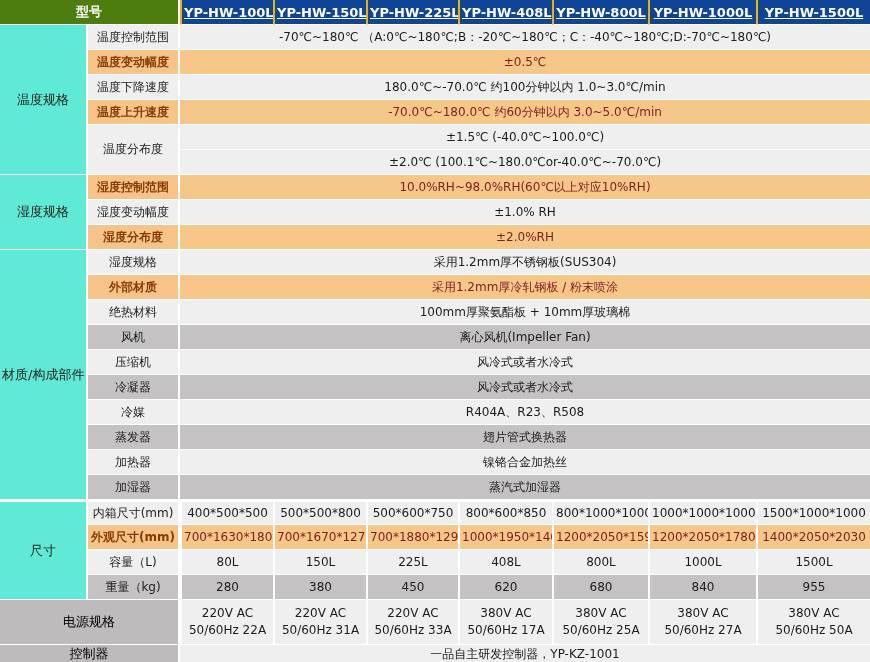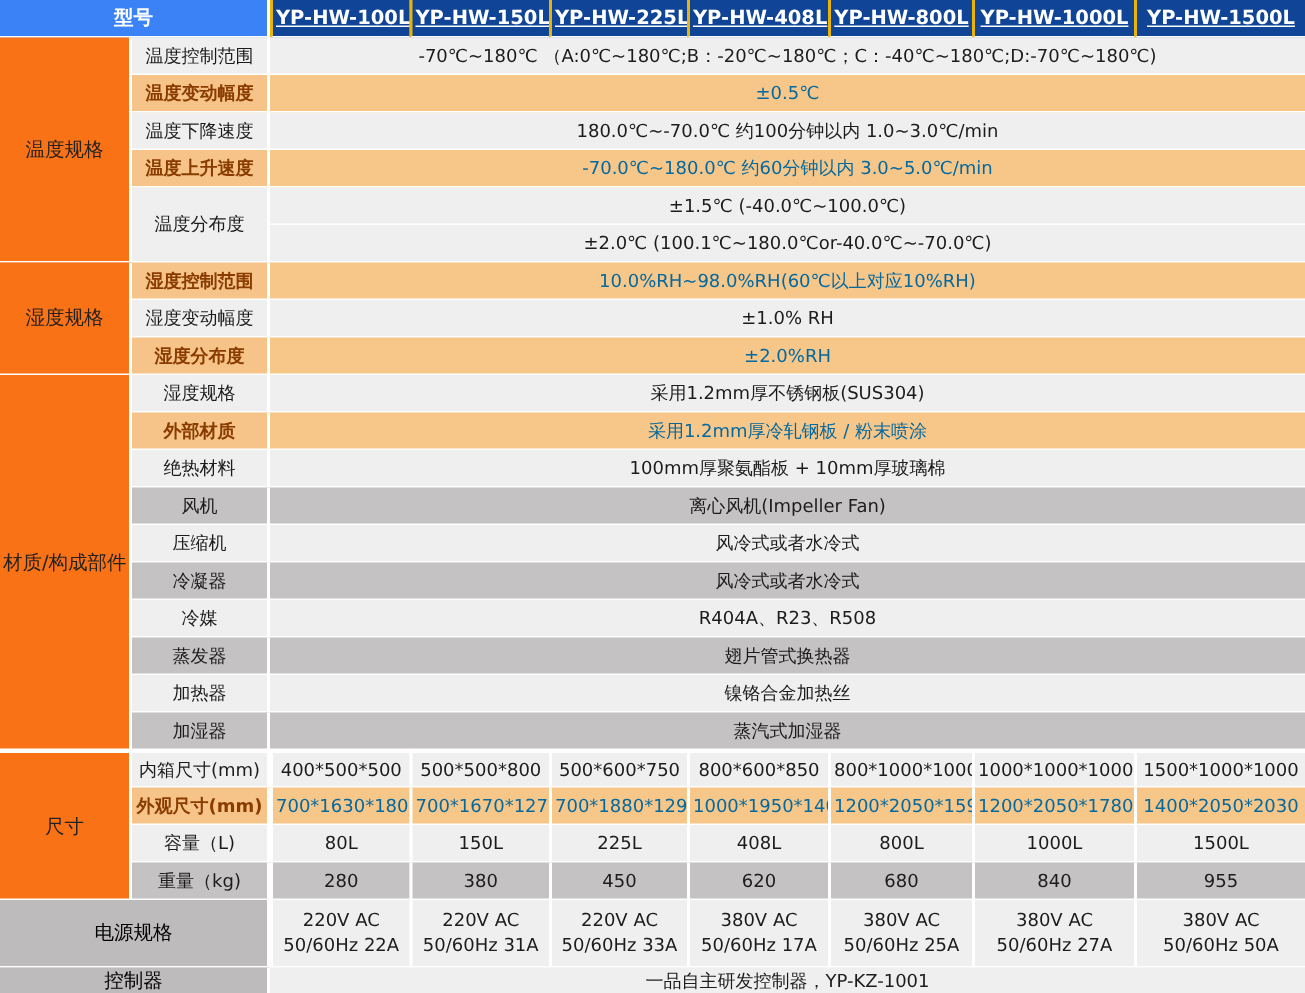--- a/index.html
+++ b/index.html
@@ -2,36 +2,36 @@
 <html><head>
 <meta charset="utf-8">
 <style>
   html,body{margin:0;padding:0;background:#ffffff;}
   body{font-family:"DejaVu Sans","Liberation Sans",sans-serif;}
   table.spec{border-collapse:separate;border-spacing:0;table-layout:fixed;width:870px;background:#ffffff;}
   td,th{box-sizing:border-box;padding:0 2px;overflow:hidden;white-space:nowrap;
         border-bottom:1px solid #ffffff;font-size:12px;color:#1c1c1c;text-align:center;vertical-align:middle;}
   
   tr.header-row th{height:25px;font-size:13px;font-weight:bold;color:#ffffff;}
-  th.th-model{background:#3b82f6;border-right:2px solid #ffffff;}
+  th.th-model{background:#4d7c0f;border-right:2px solid #ffffff;}
   th.th-m{background:#0f4496;border-left:2px solid #eab308;text-decoration:underline;}
   th.th-m:first-of-type{border-left:none;}
   
   tr.h25 td{height:25px;}
   tr.h45 td{height:45px;}
   tr.h17 td{height:17px;border-bottom:none;}
-  td.group{background:#f97316;font-size:13px;color:#222;border-right:2px solid #ffffff;}
+  td.group{background:#5eead4;font-size:13px;color:#222;border-right:2px solid #ffffff;}
   td.label{border-right:2px solid #ffffff;font-size:12px;}
   td.value{font-size:12px;margin-left:23px;}
   td.cell{border-left:2px solid #ffffff;}
   td.cell:first-of-type{border-left:none;}
   tr.r-white td.label, tr.r-white td.value{background:#f0efef;}
   tr.r-gray  td.label, tr.r-gray  td.value{background:#c4c2c2;}
   tr.r-orange td.label{background:#f6c488;color:#8a3c00;font-weight:bold;margin-top:21px;}
-  tr.r-orange td.value{background:#f7c689;color:#0369a1;}
+  tr.r-orange td.value{background:#f7c689;color:#7f1d1d;}
   td.glabel{background:#bdbbbb;font-size:13px;color:#000000;border-right:2px solid #ffffff;}
   td.pre{white-space:pre-line;line-height:1.45;text-align:center;}
   td.sep-top{border-top:2px solid #ffffff;}
 </style>
 </head>
 <body>
 
 <table class="spec">
   <colgroup>
     <col style="width:88px">

